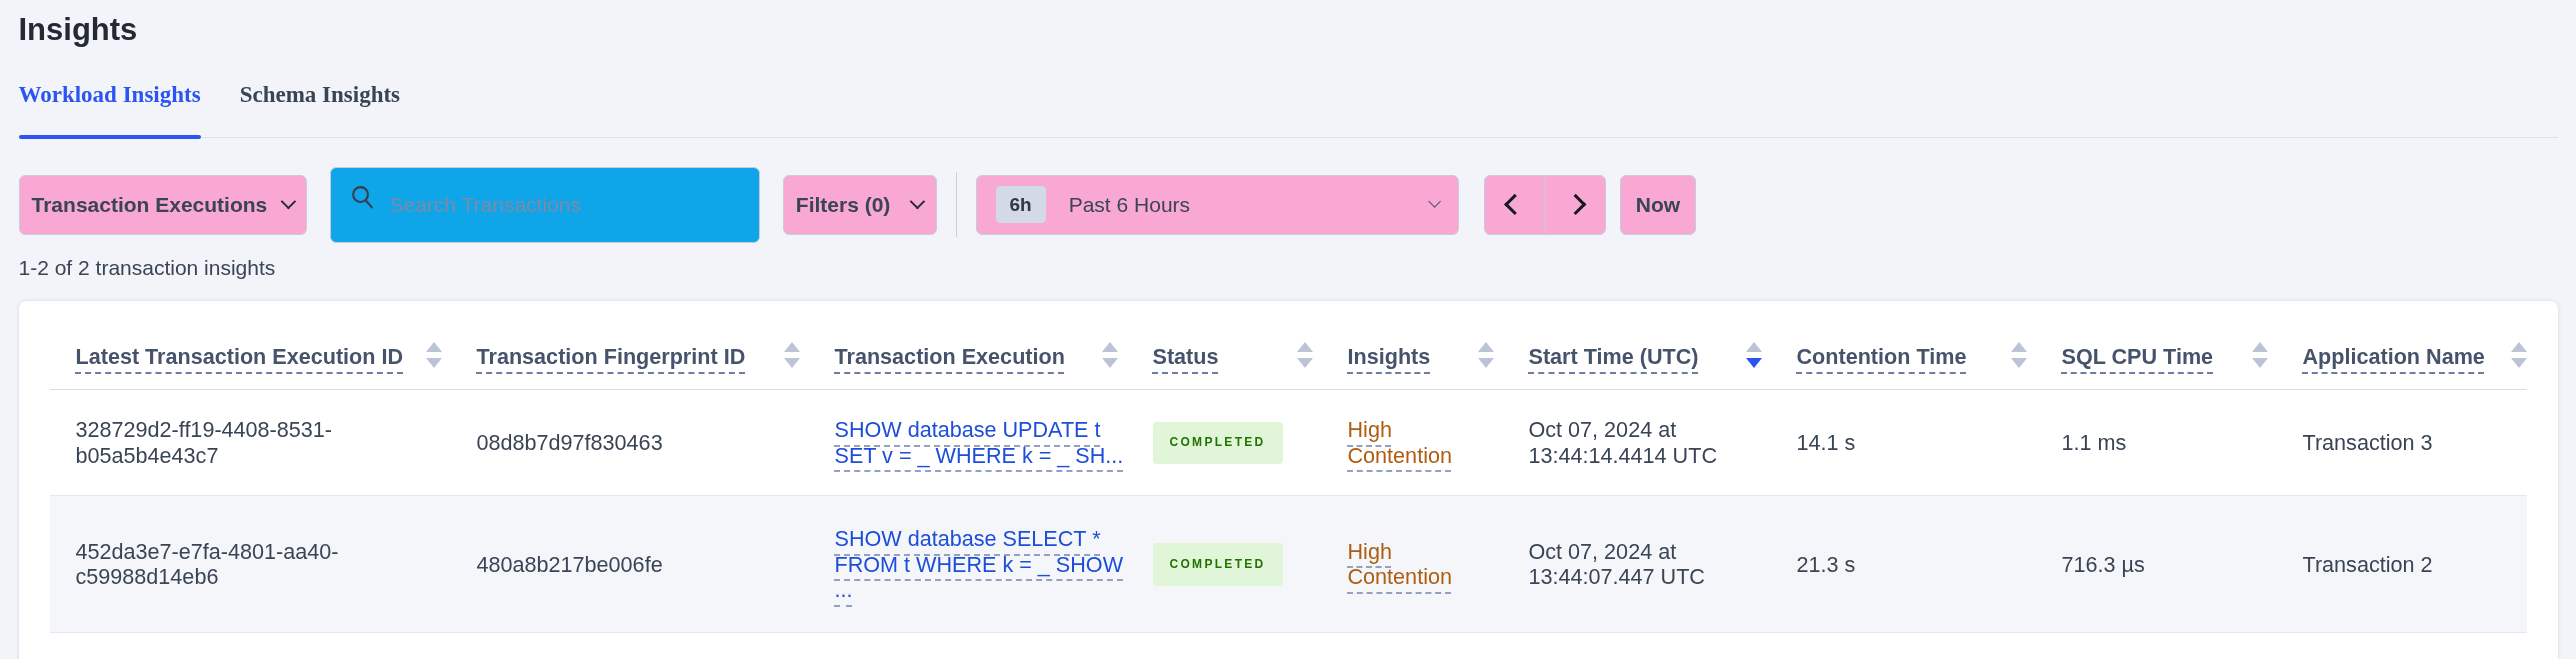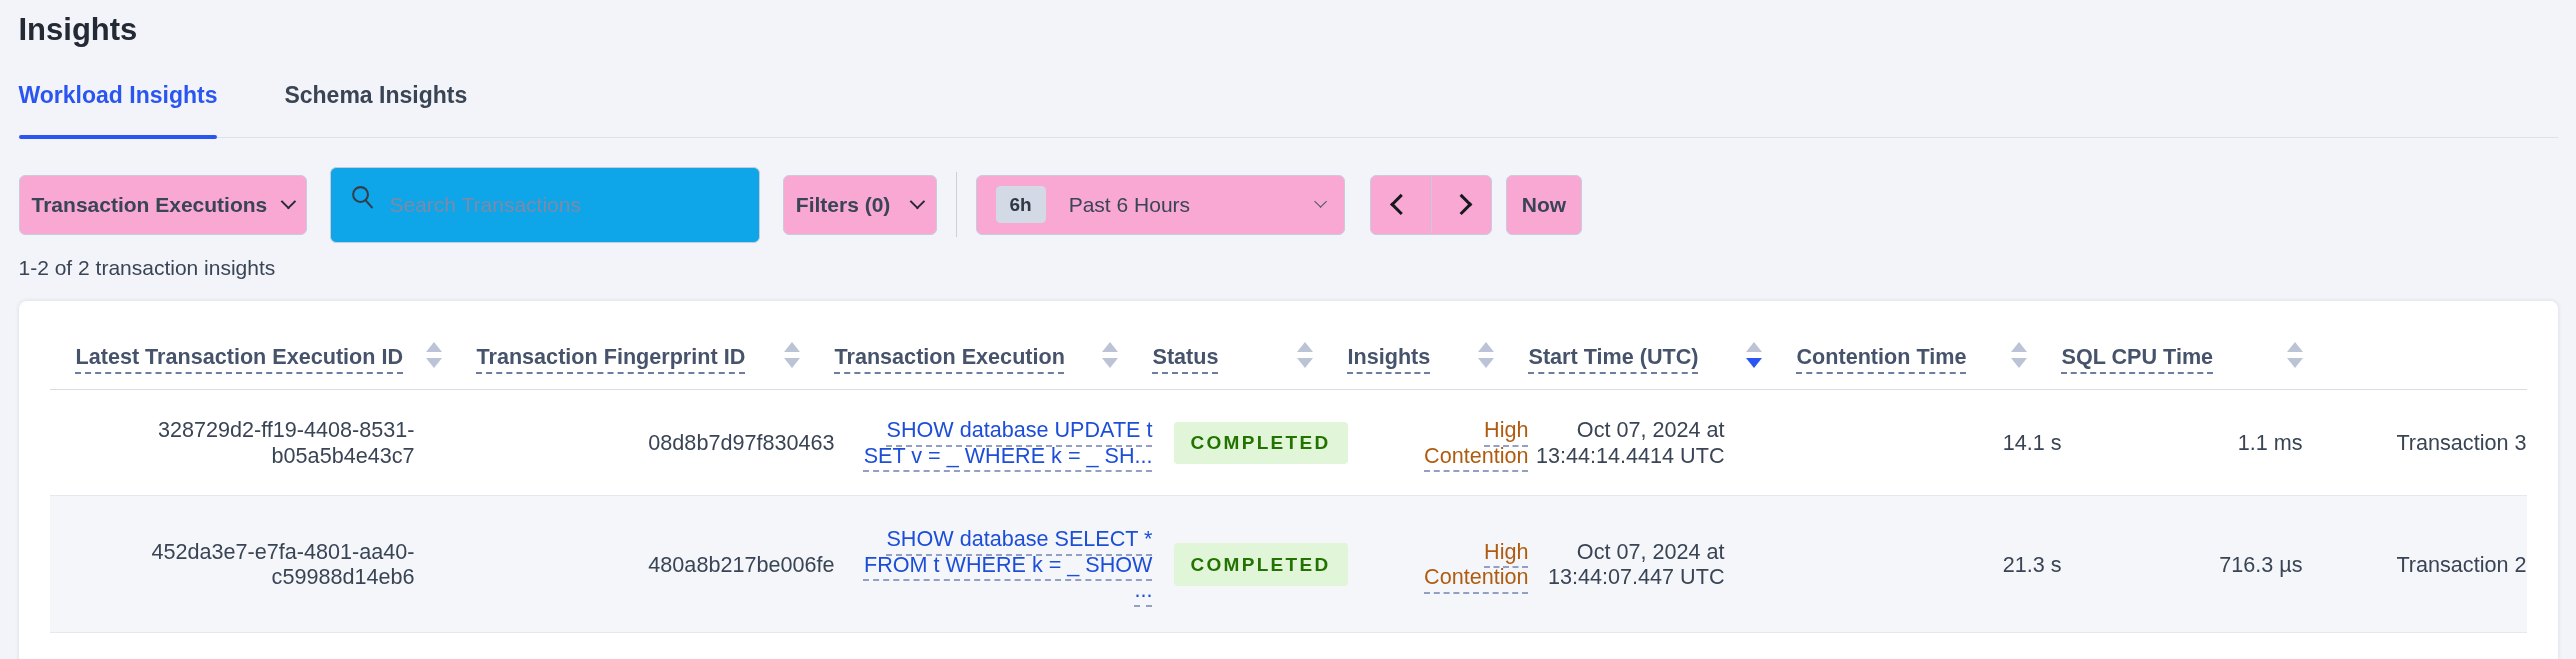--- a/index.html
+++ b/index.html
@@ -9,21 +9,21 @@
     background:#f2f4f9;
     font-family:"Liberation Sans", sans-serif;
     color:#394455;
   }
   .page { padding:0 18.5px; }
 
   
   .page-title { margin:10.8px 0 0 0; font-size:31px; line-height:37px; font-weight:700; color:#242a35; }
 
   
-  .tabs { display:flex; gap:67px; margin-top:33px; border-bottom:1.5px solid #dde1e9; }
+  .tabs { display:flex; gap:39px; margin-top:33px; border-bottom:1.5px solid #dde1e9;font-family:Liberation Serif, serif; }
   .tab { font-size:23px; line-height:28px; font-weight:600; color:#394455; padding-bottom:28px; position:relative; cursor:pointer; }
   .tab.active { color:#2b55f0; }
   .tab.active::after { content:""; position:absolute; left:0; right:0; bottom:-2.3px; height:3.9px; border-radius:2.3px; background:#2b55f0; }
 
   
   .toolbar { margin-top:29px; display:flex; align-items:center; }
   .ctl {
     height:60px; background:#f9a8d4; border:1.5px solid #c6ccda; border-radius:6.2px;
     display:flex; align-items:center; justify-content:center;
     font-size:21px; color:#394455; cursor:pointer;
@@ -32,21 +32,21 @@
   .search-wrap { position:relative; margin-left:23px; }
   .search-input {
     width:430px; height:76px; border:1.5px solid #c6ccda; border-radius:6.2px;
     padding:0 15.4px 0 59px; font-size:21px; color:#394455; background:#0ea5e9; outline:none;
     font-family:"Liberation Sans", sans-serif;
   }
   .search-input::placeholder { color:#7e8aa6; }
   .search-icon { position:absolute; left:20px; top:17.7px; width:25px; height:25px; }
   .filters-btn { width:154px; margin-left:23px; gap:22px; font-weight:700; }
   .toolbar-divider { width:1.5px; height:65px; background:#c9cfdc; margin:0 19px; }
-  .time-picker { width:369px; padding:0 18.5px; justify-content:flex-start; }
+  .time-picker { width:483px; padding:0 18.5px; justify-content:flex-start; }
   .time-badge { background:#d4d9e6; border-radius:4.6px; font-weight:700; font-size:19px; padding:7.7px 14px; color:#2f3847; }
   .time-label { margin-left:23px; }
   .tp-chev { margin-left:auto; }
   .arrow-group { margin-left:25px; display:flex; width:122px; padding:0; overflow:hidden; }
   .arrow-btn { flex:1; height:57px; display:flex; align-items:center; justify-content:center; }
   .arrow-btn + .arrow-btn { border-left:1.5px solid #c6ccda; }
   .now-btn { width:76px; margin-left:14px; font-weight:700; }
 
   
   .chev-down { width:10.8px; height:10.8px; border-right:2.3px solid #242a35; border-bottom:2.3px solid #242a35; transform:rotate(45deg); margin-top:-6.2px; }
@@ -60,21 +60,20 @@
   
   .card {
     margin-top:21.6px; background:#fff; border-radius:7.7px 7.7px 0 0;
     box-shadow:0 0 4.6px rgba(50,60,80,.14);
     padding:0 31px; height:360px;
   }
   .grid-row {
     display:grid;
     grid-template-columns:401px 358px 318px 195px 181px 268px 265px 241px 224px;
     padding-left:26px;
-    text-align:right;
   }
   .thead { height:89px; align-items:end; border-bottom:1.5px solid #d6dbe4; }
   .th { display:flex; align-items:flex-end; padding-bottom:20px; cursor:pointer; }
   .th-label {
     font-size:21.6px; font-weight:700; color:#46536b; line-height:1.15; white-space:nowrap;
     text-decoration:underline dashed; text-decoration-color:#6d7d9f;
     text-decoration-thickness:1.5px; text-underline-offset:9.2px;
   }
   .sort { display:flex; flex-direction:column; gap:6.2px; margin-left:auto; margin-right:35px; padding-bottom:1.5px; }
   .th:last-child .sort { margin-right:0; }
@@ -87,21 +86,21 @@
   .trow.r2 { height:137px; background:#f4f6fa; }
 
   .cell-id { max-width:339px; }
   .sql-link {
     display:inline-block; max-width:308px; white-space:pre-line; cursor:pointer; color:#1d4ed8;
     text-decoration:underline dashed; text-decoration-color:#93a0c4;
     text-decoration-thickness:1.5px; text-underline-offset:7.7px;
   }
   .status-badge {
     display:inline-block; background:#e1f5d9; color:#237300;
-    font-size:19px; font-weight:700; letter-spacing:2.3px;
+    font-size:12px; font-weight:700; letter-spacing:2.3px;
     padding:8.5px 17px; border-radius:3.9px;
   }
   .insight-link {
     display:inline-block; max-width:131px; color:#b05c10; cursor:pointer;
     text-decoration:underline dashed; text-decoration-color:#93a0c4;
     text-decoration-thickness:1.5px; text-underline-offset:7.7px;
   }
   .time-cell { max-width:196px; }
 </style>
 </head>
@@ -206,20 +205,27 @@
       </div>
       <div class="th">
         <span class="th-label">Contention Time</span>
         <span class="sort">
             <span class="tri-up"></span>
             <span class="tri-down"></span>
           </span>
       </div>
       <div class="th">
         <span class="th-label">SQL CPU Time</span>
+        <span class="sort">
+            <span class="tri-up"></span>
+            <span class="tri-down"></span>
+          </span>
+      </div>
+      <div class="th">
+        <span class="th-label">Application Name</span>
         <span class="sort">
             <span class="tri-up"></span>
             <span class="tri-down"></span>
           </span>
       </div>
     </div>
 
     <div class="grid-row trow r1">
       <div class="cell-id">328729d2-ff19-4408-8531-b05a5b4e43c7</div>
       <div>08d8b7d97f830463</div>

